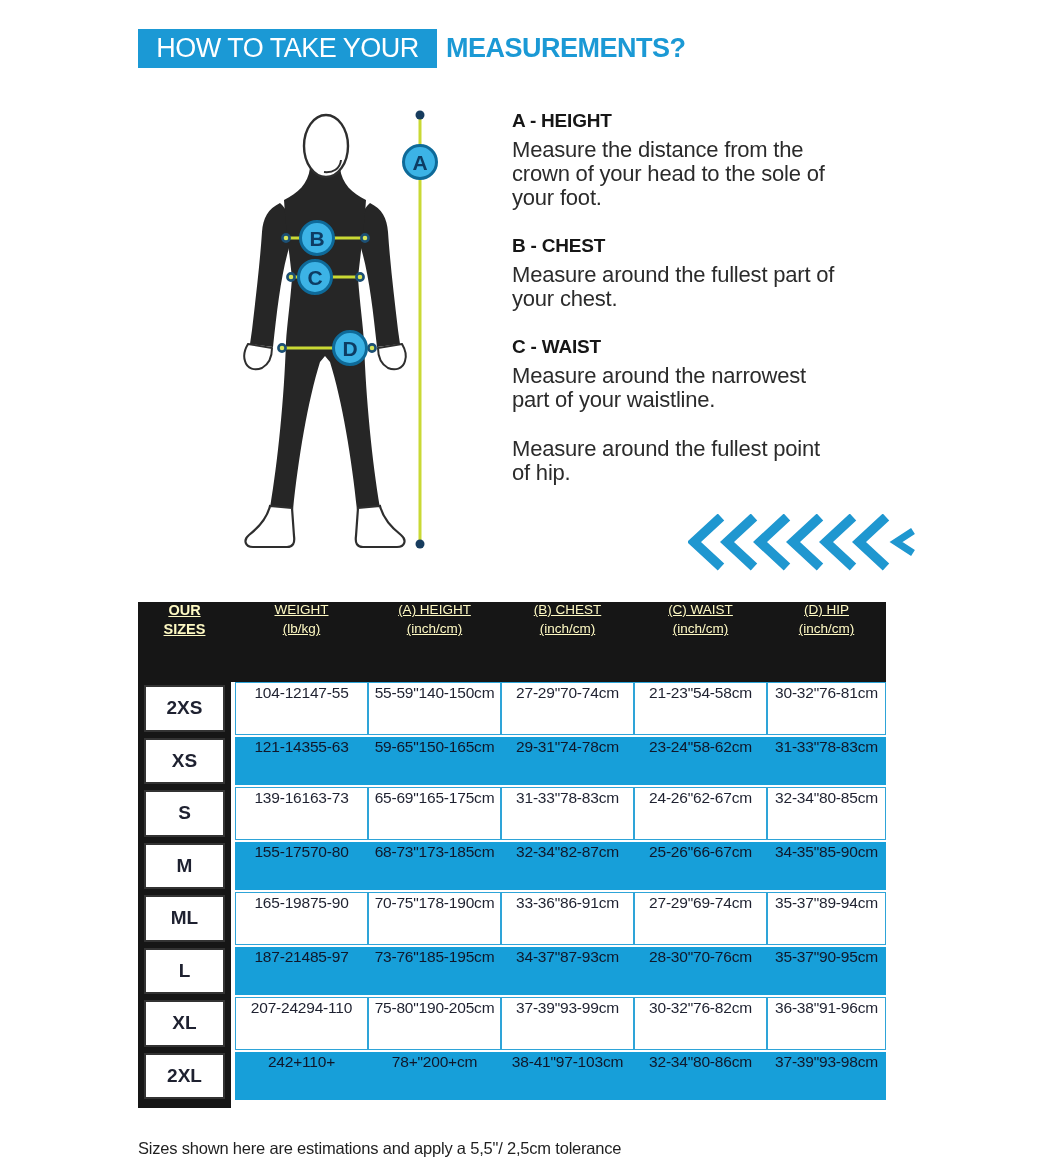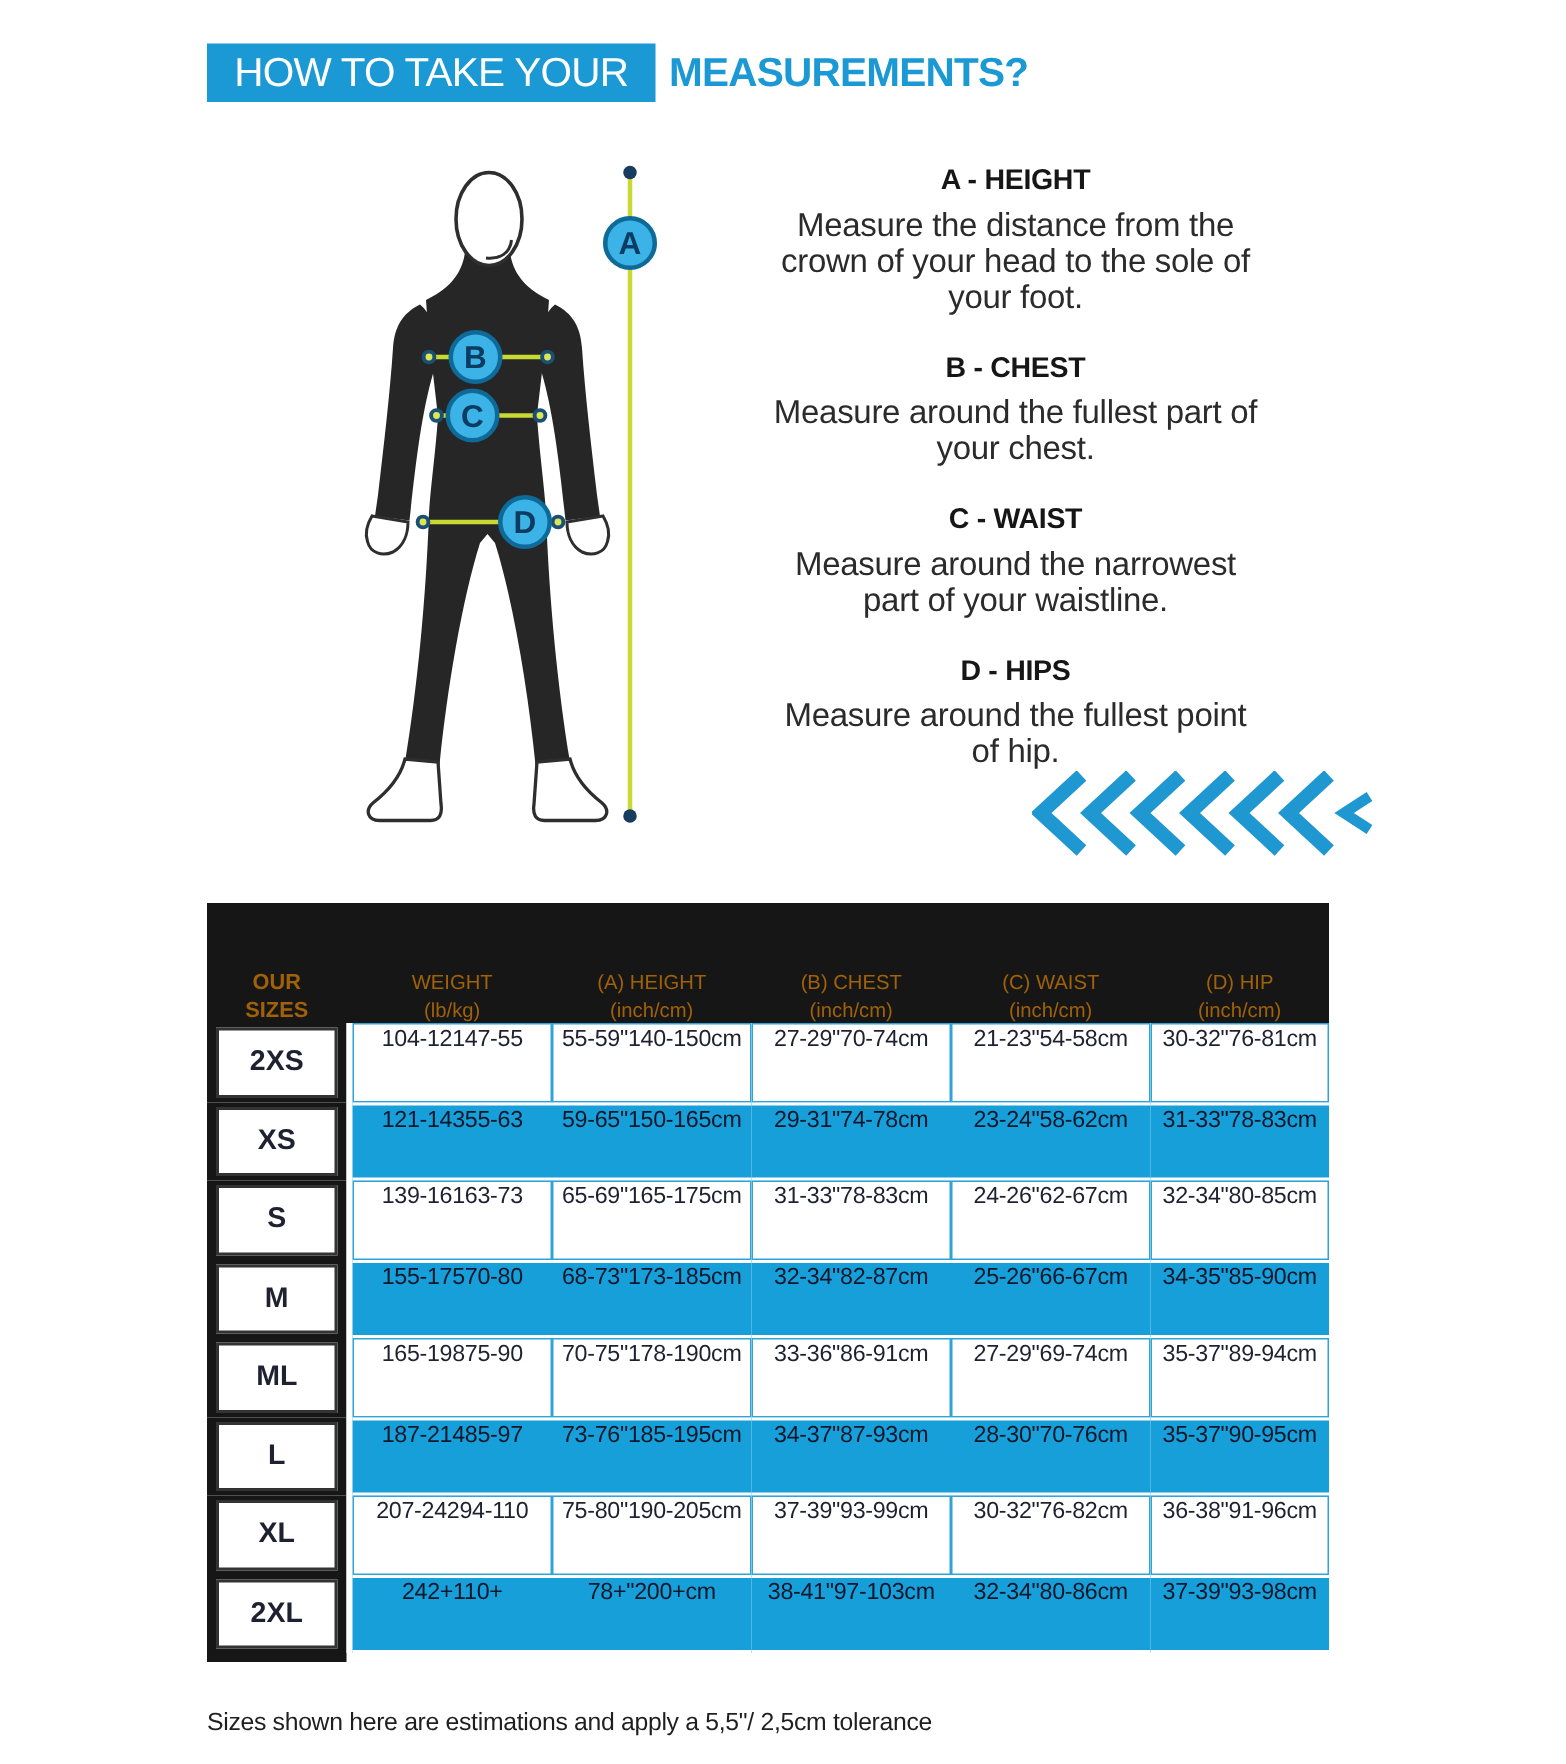--- a/index.html
+++ b/index.html
@@ -19,28 +19,28 @@
   }
   .title-rest {
     position:absolute; left:446px; top:29px; height:39px; display:flex; align-items:center;
     color:#1b99d5; font-size:27px; font-weight:700; letter-spacing:-0.5px; white-space:nowrap;
   }
   
   .figure-svg { position:absolute; left:240px; top:100px; }
   .chevrons-svg { position:absolute; left:688px; top:514px; }
   
   .instructions { position:absolute; left:512px; top:110px; width:330px; }
-  .instr-block { margin-bottom:25px;text-align:center; }
+  .instr-block { margin-bottom:25px; }
   .instr-block h3 { font-size:19px; font-weight:700; color:#161616; margin-bottom:6px; letter-spacing:-0.2px; }
   .instr-block p { font-size:22px; line-height:24px; color:#2b2b2b; letter-spacing:-0.2px; }
   
   .size-table { position:absolute; left:138px; top:602px; width:748px; }
   .thead {
-    display:flex; height:80px; background:#161616; color:#a16207;
-    align-items:flex-end; text-align:center;
+    display:flex; height:80px; background:#161616; color:#fef9c3;
+    align-items:flex-start; text-align:center;text-decoration:underline;
   }
   .hc { display:flex; flex-direction:column; justify-content:center; gap:3px; font-size:13.5px; }
   .hc span { display:block; line-height:16px; }
   .col-size { width:93px; }
   .col-gap  { width:4px; }
   .c1,.c2,.c3,.c4 { width:133px; }
   .c5 { width:119px; }
   .thead .col-size { font-weight:700; font-size:14.5px; }
   .rows { position:relative; }
   .strip-foot { position:absolute; left:0; bottom:-6px; width:93px; height:6px; background:#161616; }
@@ -149,21 +149,20 @@
   </div>
   <div class="instr-block">
     <h3>B - CHEST</h3>
     <p>Measure around the fullest part of your chest.</p>
   </div>
   <div class="instr-block">
     <h3>C - WAIST</h3>
     <p>Measure around the narrowest part of your waistline.</p>
   </div>
   <div class="instr-block">
-    <h3>D - HIPS</h3>
     <p>Measure around the fullest point of hip.</p>
   </div>
 </div>
 
 <svg class="chevrons-svg" width="230" height="58" viewBox="0 0 230 58">
   <g fill="none" stroke="#1f97d0" stroke-width="9.5">
     <polyline points="33,3 6,28 33,53"></polyline>
     <polyline points="66,3 39,28 66,53"></polyline>
     <polyline points="99,3 72,28 99,53"></polyline>
     <polyline points="132,3 105,28 132,53"></polyline>

